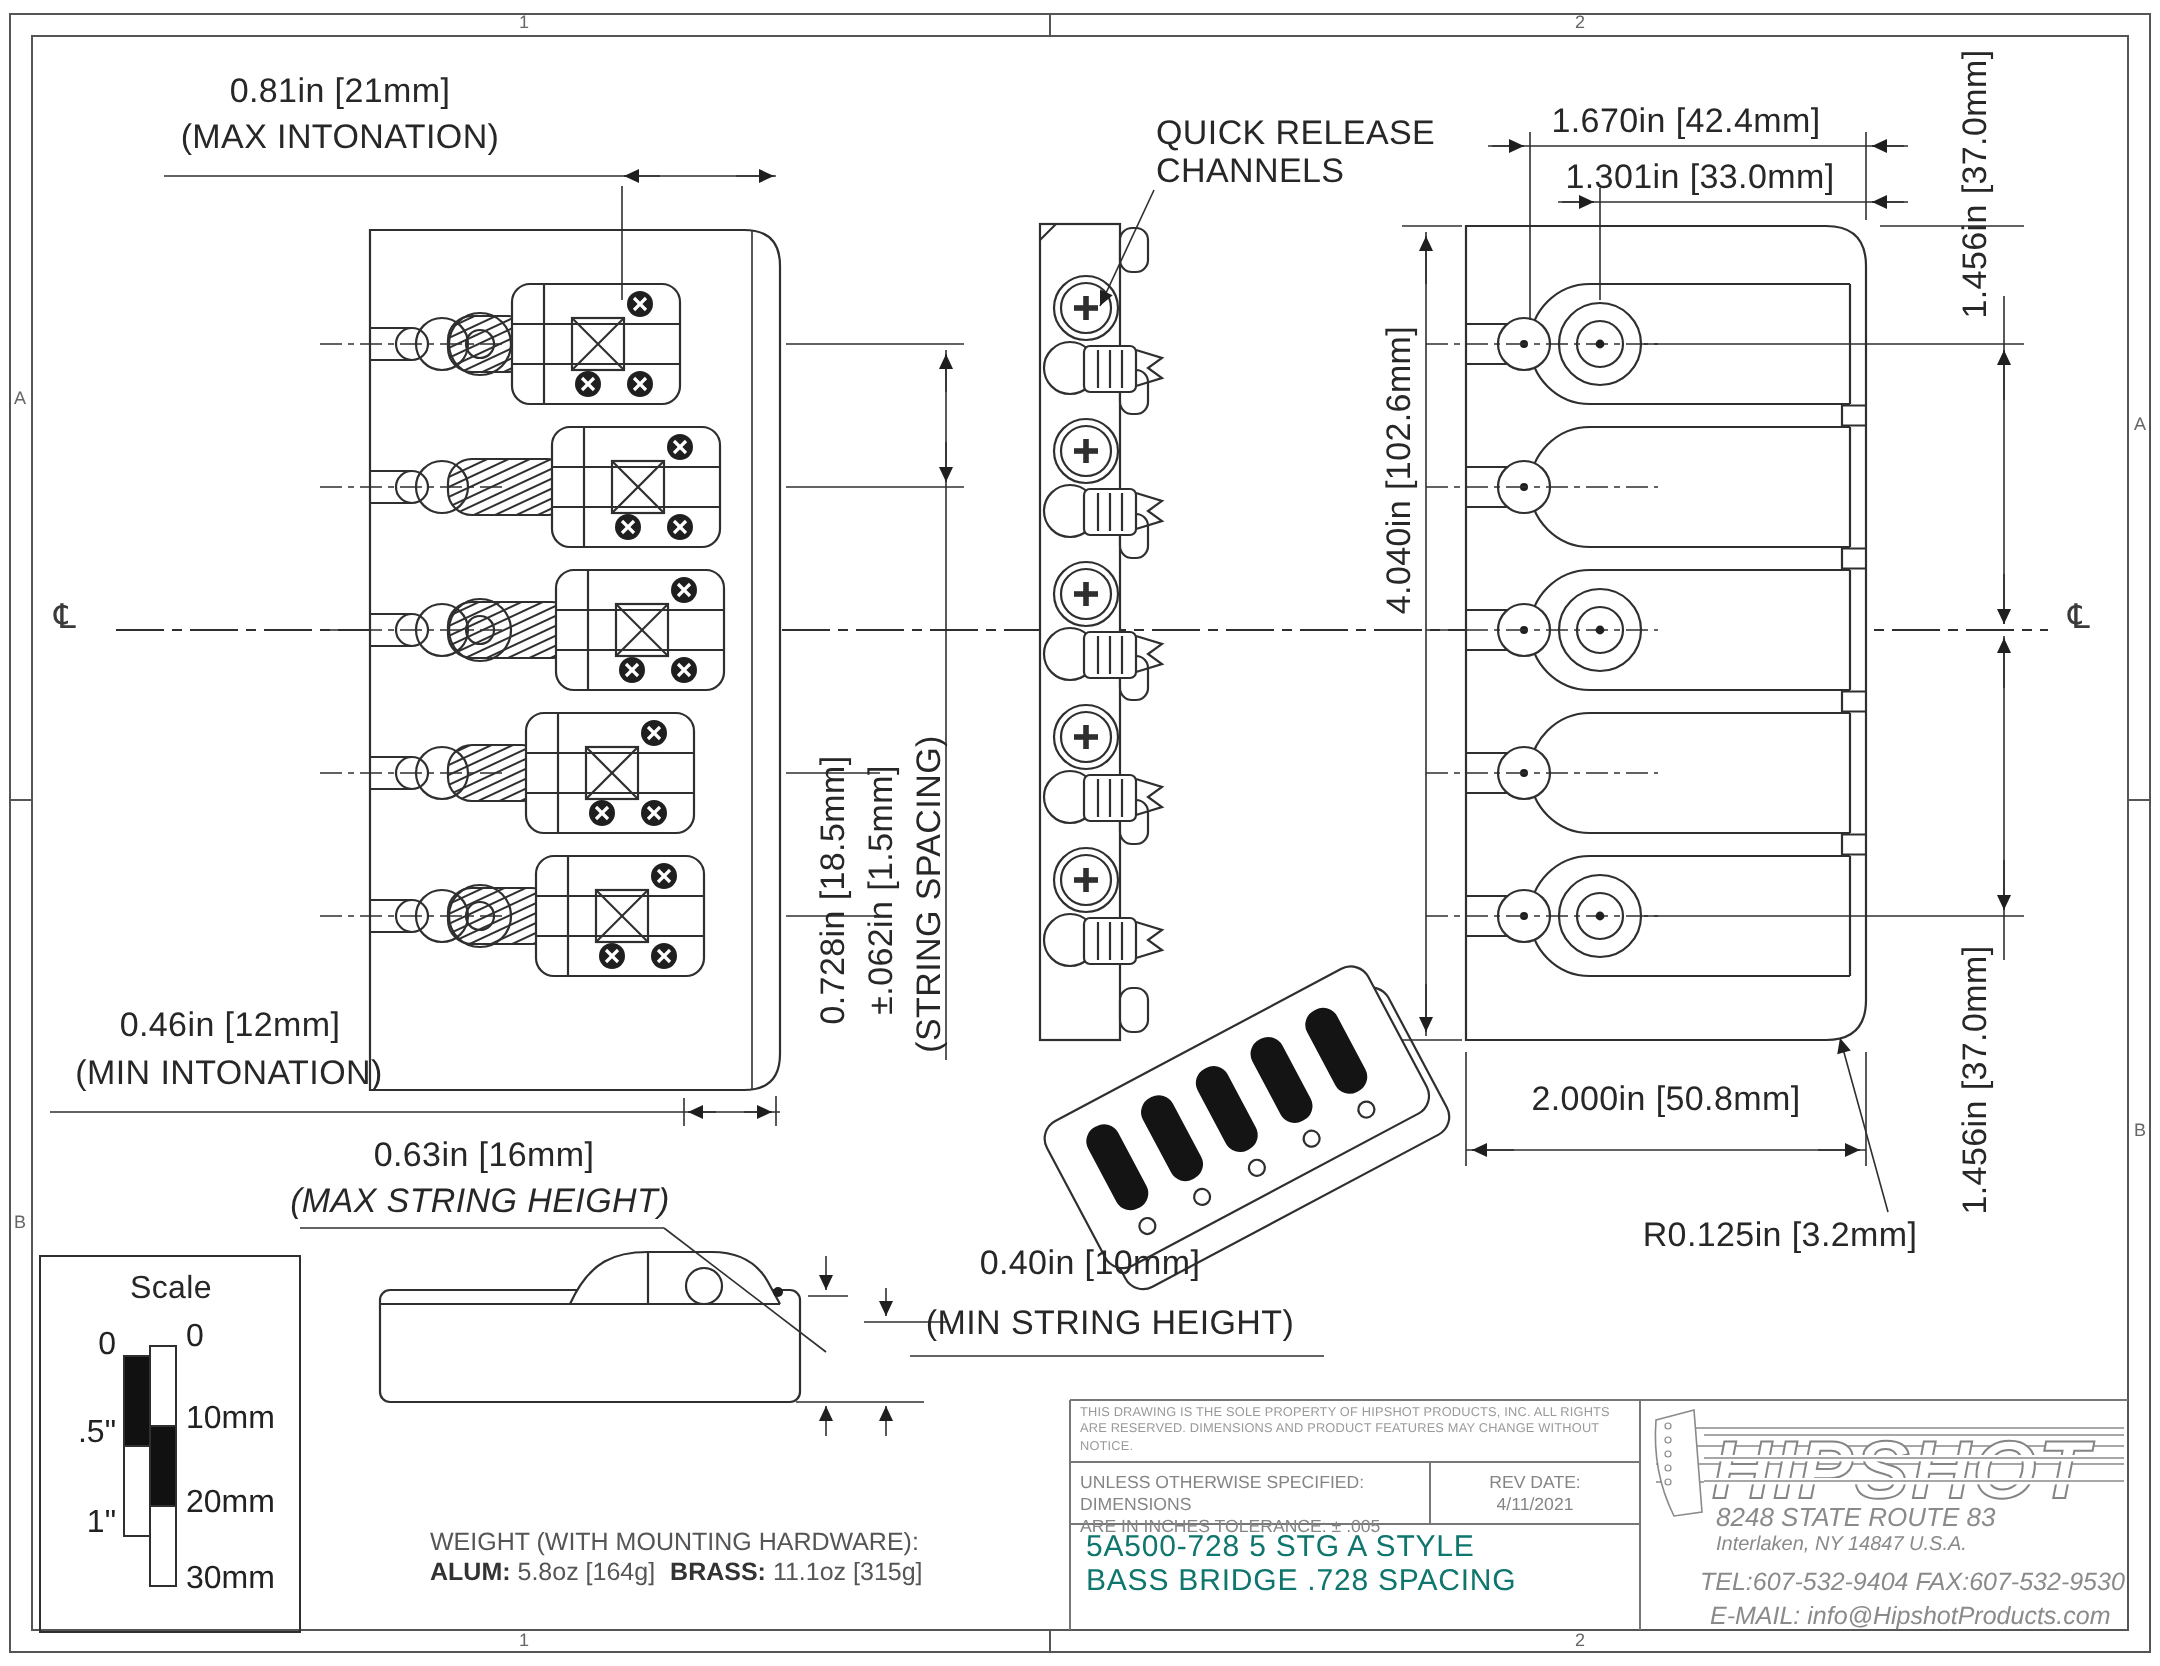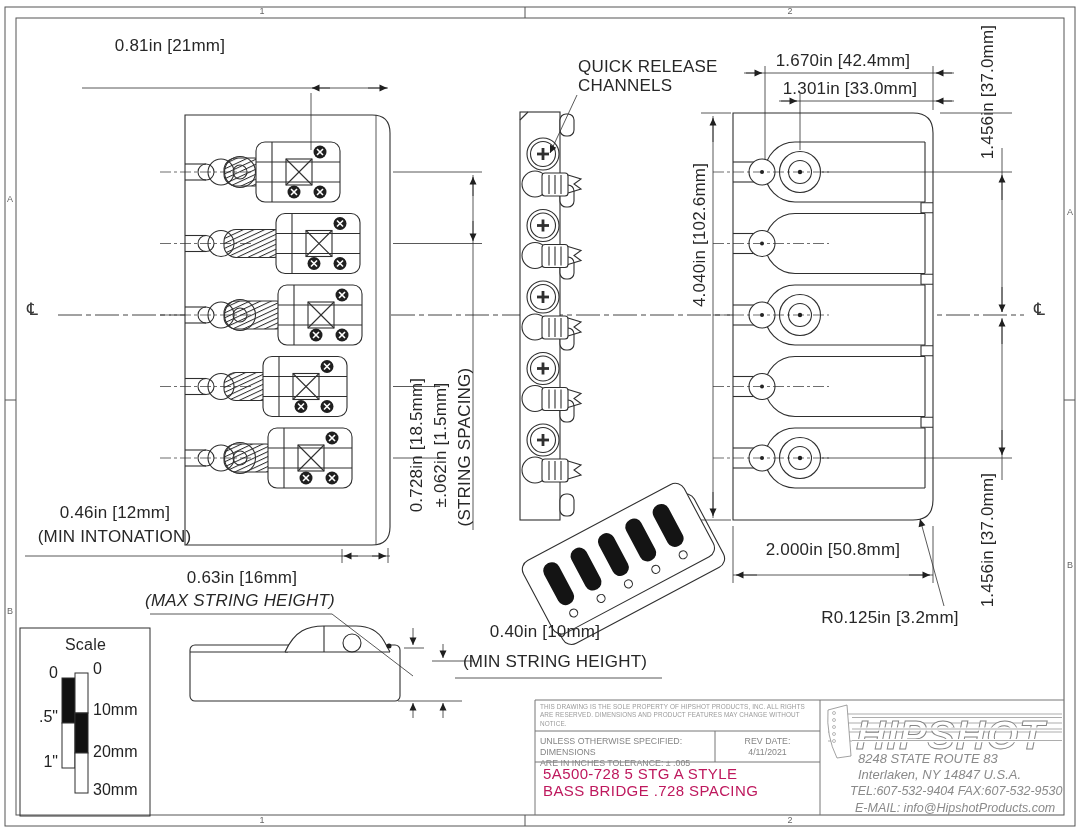--- a/index.html
+++ b/index.html
@@ -7,21 +7,21 @@
          font-family:"Liberation Sans",sans-serif;color:#222;}
   #linework{position:absolute;left:0;top:0;}
   .txt{position:absolute;white-space:nowrap;font-size:17px;color:#272727;letter-spacing:.2px;}
   .ctr{text-align:center;}
   .rgt{text-align:right;}
   .rot{transform:rotate(-90deg);transform-origin:center center;}
   .zone{position:absolute;font-size:9px;color:#666;width:14px;text-align:center;}
   .clsym{position:absolute;font-family:"DejaVu Sans",sans-serif;font-size:17px;color:#3a3a3a;}
   .small-legal{position:absolute;font-size:6.4px;line-height:1.3;color:#9a9a9a;letter-spacing:.1px;}
   .spec{position:absolute;font-size:8.8px;line-height:1.25;color:#858585;}
-  .title3{position:absolute;font-size:15px;line-height:17px;color:#be185d;letter-spacing:.4px;}
+  .title3{position:absolute;font-size:15px;line-height:17px;color:#0f766e;letter-spacing:.4px;}
   .addr{position:absolute;font-style:italic;color:#8a8a8a;}
   .wtxt{position:absolute;font-size:12.5px;line-height:15px;color:#555;}
   .wtxt b{color:#333;}
   .scale-lbl{position:absolute;font-size:16px;color:#222;}
 </style>
 </head>
 <body>
 
 <div id="sheet">
 
@@ -301,20 +301,21 @@
 <div class="zone" style="left:255px;top:815px;">1</div>
 <div class="zone" style="left:783px;top:815px;">2</div>
 <div class="zone" style="left:3px;top:194px;">A</div>
 <div class="zone" style="left:3px;top:606px;">B</div>
 <div class="zone" style="left:1063px;top:207px;">A</div>
 <div class="zone" style="left:1063px;top:560px;">B</div>
 <div class="clsym" style="left:27px;top:299px;">℄</div>
 <div class="clsym" style="left:1034px;top:299px;">℄</div>
 
 <div class="txt ctr" style="left:85px;top:36px;width:170px;">0.81in [21mm]</div>
+<div class="txt ctr" style="left:75px;top:59px;width:190px;">(MAX INTONATION)</div>
 
 <div class="txt" style="left:578px;top:57px;">QUICK RELEASE</div>
 <div class="txt" style="left:578px;top:76px;">CHANNELS</div>
 
 <div class="txt ctr" style="left:758px;top:51px;width:170px;">1.670in [42.4mm]</div>
 <div class="txt ctr" style="left:765px;top:79px;width:170px;">1.301in [33.0mm]</div>
 
 <div class="txt ctr rot" style="left:908px;top:82px;width:160px;">1.456in [37.0mm]</div>
 <div class="txt ctr rot" style="left:908px;top:530px;width:160px;">1.456in [37.0mm]</div>
 <div class="txt ctr rot" style="left:615px;top:225px;width:170px;">4.040in [102.6mm]</div>
@@ -337,32 +338,41 @@
 
 <div class="txt ctr" style="left:38px;top:636px;width:95px;font-size:16px;">Scale</div>
 <div class="scale-lbl rgt" style="left:36px;top:664px;width:22px;">0</div>
 <div class="scale-lbl rgt" style="left:24px;top:708px;width:34px;">.5"</div>
 <div class="scale-lbl rgt" style="left:24px;top:753px;width:34px;">1"</div>
 <div class="scale-lbl" style="left:93px;top:660px;">0</div>
 <div class="scale-lbl" style="left:93px;top:701px;">10mm</div>
 <div class="scale-lbl" style="left:93px;top:743px;">20mm</div>
 <div class="scale-lbl" style="left:93px;top:781px;">30mm</div>
 
+<div class="wtxt" style="left:215px;top:764px;">
+  <div>WEIGHT (WITH MOUNTING HARDWARE):</div>
+  <div>
+    <b>ALUM:</b>
+    <span style="margin-right:4px;">5.8oz [164g]</span>
+    <b>BRASS:</b>
+    <span>11.1oz [315g]</span>
+  </div>
+</div>
 
 <div class="small-legal" style="left:540px;top:703px;width:272px;">THIS DRAWING IS THE SOLE PROPERTY OF HIPSHOT PRODUCTS, INC. ALL RIGHTS ARE RESERVED. DIMENSIONS AND PRODUCT FEATURES MAY CHANGE WITHOUT NOTICE.</div>
 <div class="spec" style="left:540px;top:736px;width:172px;">
   <div>UNLESS OTHERWISE SPECIFIED: DIMENSIONS</div>
   <div>ARE IN INCHES TOLERANCE: ± .005</div>
 </div>
 <div class="spec ctr" style="left:715px;top:736px;width:105px;">
   <div>REV DATE:</div>
   <div>4/11/2021</div>
 </div>
 <div class="title3" style="left:543px;top:765px;width:275px;">
   <div>5A500-728 5 STG A STYLE</div>
   <div>BASS BRIDGE .728 SPACING</div>
 </div>
 <div class="addr" style="left:858px;top:751px;font-size:13px;">8248 STATE ROUTE 83</div>
-<div class="addr" style="left:858px;top:767px;font-size:13px;">Interlaken, NY 14847 U.S.A.</div>
+<div class="addr" style="left:858px;top:767px;font-size:10px;">Interlaken, NY 14847 U.S.A.</div>
 <div class="addr" style="left:850px;top:784px;font-size:12.5px;">TEL:607-532-9404 FAX:607-532-9530</div>
 <div class="addr" style="left:855px;top:801px;font-size:12.5px;">E-MAIL: info@HipshotProducts.com</div>
 
 </div>
 
 </body></html>

